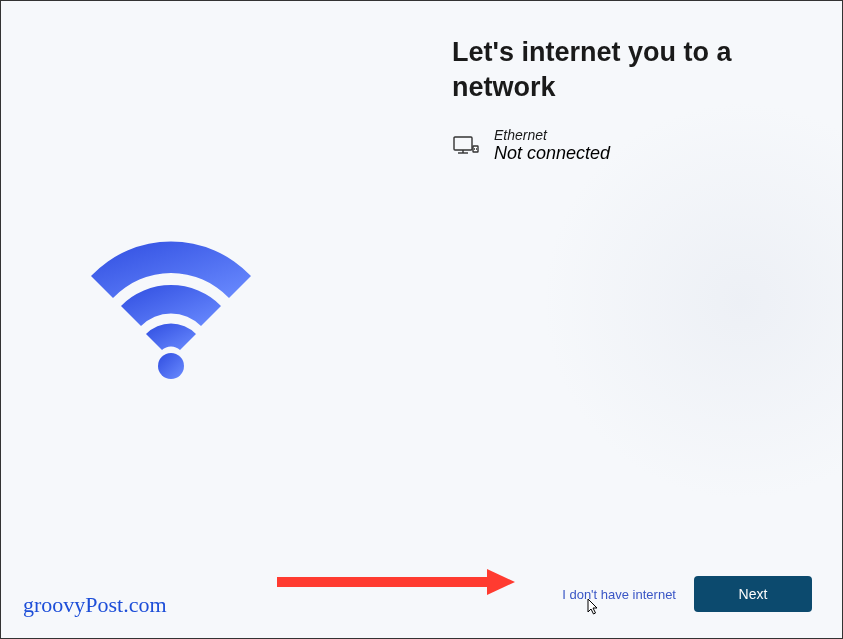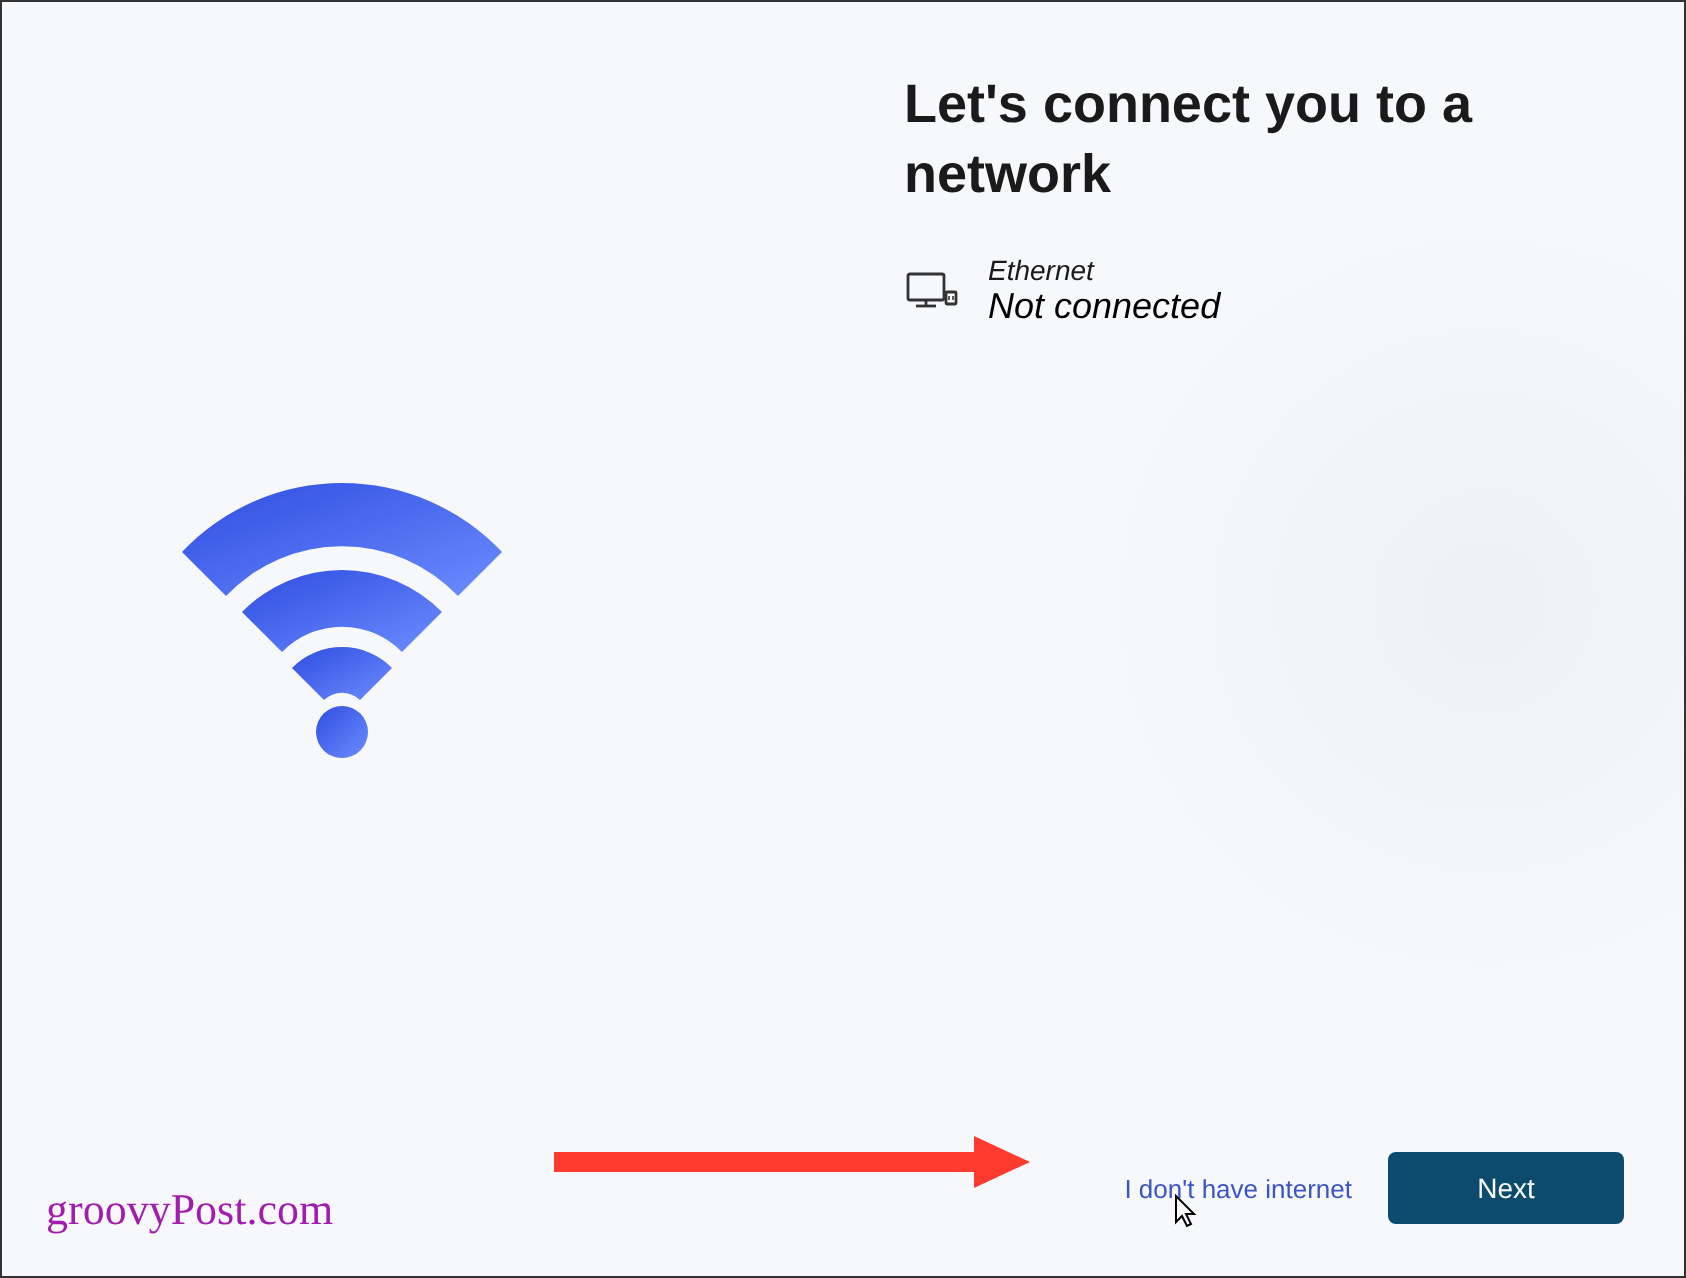--- a/index.html
+++ b/index.html
@@ -105,21 +105,21 @@
       font-size: 14px;
       font-family: inherit;
       cursor: default;
     }
     .watermark {
       position: absolute;
       bottom: 20px;
       left: 22px;
       font-family: Georgia, serif;
       font-size: 22px;
-      color: #a21caf;
+      color: #1d4ed8;
     }
     .arrow-annotation {
       position: absolute;
       left: 276px;
       bottom: 37px;
       pointer-events: none;
     }
     .cursor-icon {
       position: absolute;
       left: 586px;
@@ -141,21 +141,21 @@
       </linearGradient>
     </defs>
     <path d="M 10 50 A 110 110 0 0 1 170 50 L 148 72 A 80 80 0 0 0 32 72 Z" fill="url(#wifiGrad)"></path>
     <path d="M 40 80 A 70 70 0 0 1 140 80 L 120 100 A 42 42 0 0 0 60 100 Z" fill="url(#wifiGrad)"></path>
     <path d="M 65 108 A 35 35 0 0 1 115 108 L 99 124 A 13 13 0 0 0 81 124 Z" fill="url(#wifiGrad)"></path>
     <circle cx="90" cy="140" r="13" fill="url(#wifiGrad)"></circle>
   </svg>
 </div>
 
 <div class="content">
-  <h1 class="title">Let's connect you to a network</h1>
+  <h1 class="title">Let's internet you to a network</h1>
 
   <div class="network-item">
     <div class="network-icon">
       <svg width="26" height="22" viewBox="0 0 26 22" fill="none" stroke="#333" stroke-width="1.4">
         <rect x="1" y="2" width="18" height="13" rx="1"></rect>
         <line x1="6" y1="15" x2="14" y2="15" stroke-width="0"></line>
         <line x1="10" y1="15" x2="10" y2="18"></line>
         <line x1="5" y1="18" x2="15" y2="18"></line>
         <rect x="20" y="11" width="5" height="6" rx="0.5" fill="#fff"></rect>
         <line x1="21.5" y1="13" x2="21.5" y2="15" stroke-width="0.8"></line>

